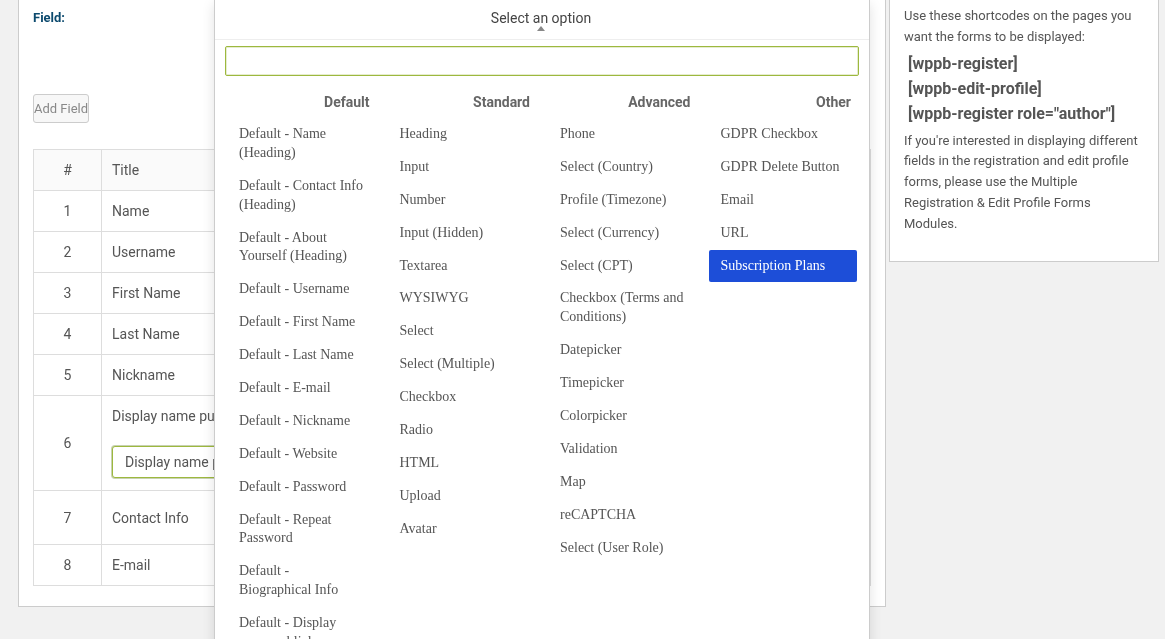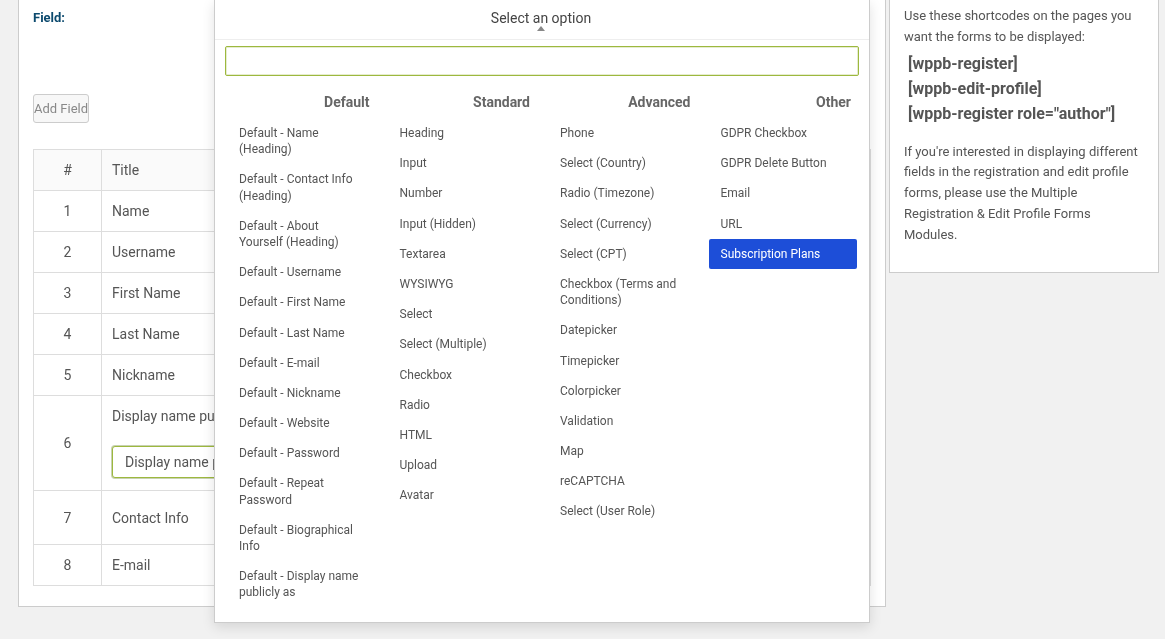--- a/index.html
+++ b/index.html
@@ -181,24 +181,25 @@
     font-size: 14px;
     font-weight: 700;
     color: #666;
     padding: 6px 6px 8px 6px;
     text-align: right;
   }
   .dd-item {
     display: block;
     padding: 7px 12px;
     color: #555;
-    font-size: 12px;
+    font-size: 14px;
     line-height: 1.35;
     border-radius: 2px;
     cursor: pointer;
+    font-family: Liberation Serif, serif;
   }
   .dd-item.highlight {
     background: #1d4ed8;
     color: #fff;
   }
 </style>
 </head>
 <body>
 
 <div class="page">
@@ -270,21 +271,21 @@
           </tr>
         </tbody>
     </table>
   </div>
 
   <div class="right-panel">
     <p>Use these shortcodes on the pages you want the forms to be displayed:</p>
     <span class="sc">[wppb-register]</span>
     <span class="sc">[wppb-edit-profile]</span>
     <span class="sc">[wppb-register role="author"]</span>
-    <p style="margin-top:19px;">If you're interested in displaying different fields in the registration and edit profile forms, please use the Multiple Registration &amp; Edit Profile Forms Modules.</p>
+    <p style="margin-top:8px;">If you're interested in displaying different fields in the registration and edit profile forms, please use the Multiple Registration &amp; Edit Profile Forms Modules.</p>
   </div>
 
   <div class="overlay"></div>
 
   <div class="dropdown">
     <div class="dropdown-header">
       <span>Select an option</span>
       <span class="arrow-up"></span>
     </div>
     <div class="dropdown-search">
@@ -320,21 +321,21 @@
           <div class="dd-item">Checkbox</div>
           <div class="dd-item">Radio</div>
           <div class="dd-item">HTML</div>
           <div class="dd-item">Upload</div>
           <div class="dd-item">Avatar</div>
         </div>
         <div class="dd-col">
           <h4>Advanced</h4>
           <div class="dd-item">Phone</div>
           <div class="dd-item">Select (Country)</div>
-          <div class="dd-item">Radio (Timezone)</div>
+          <div class="dd-item">Profile (Timezone)</div>
           <div class="dd-item">Select (Currency)</div>
           <div class="dd-item">Select (CPT)</div>
           <div class="dd-item">Checkbox (Terms and Conditions)</div>
           <div class="dd-item">Datepicker</div>
           <div class="dd-item">Timepicker</div>
           <div class="dd-item">Colorpicker</div>
           <div class="dd-item">Validation</div>
           <div class="dd-item">Map</div>
           <div class="dd-item">reCAPTCHA</div>
           <div class="dd-item">Select (User Role)</div>

